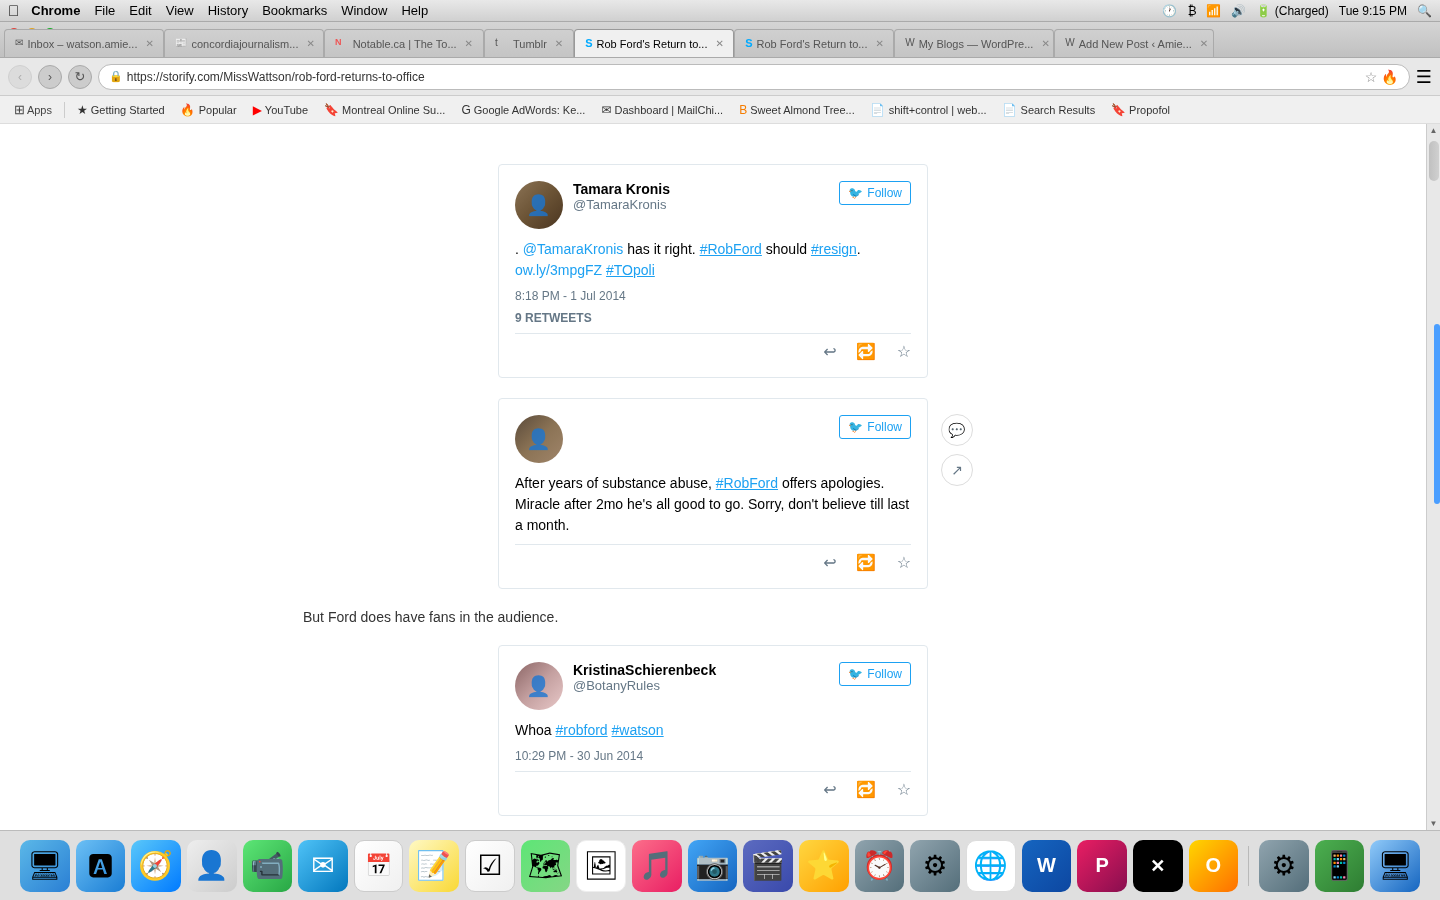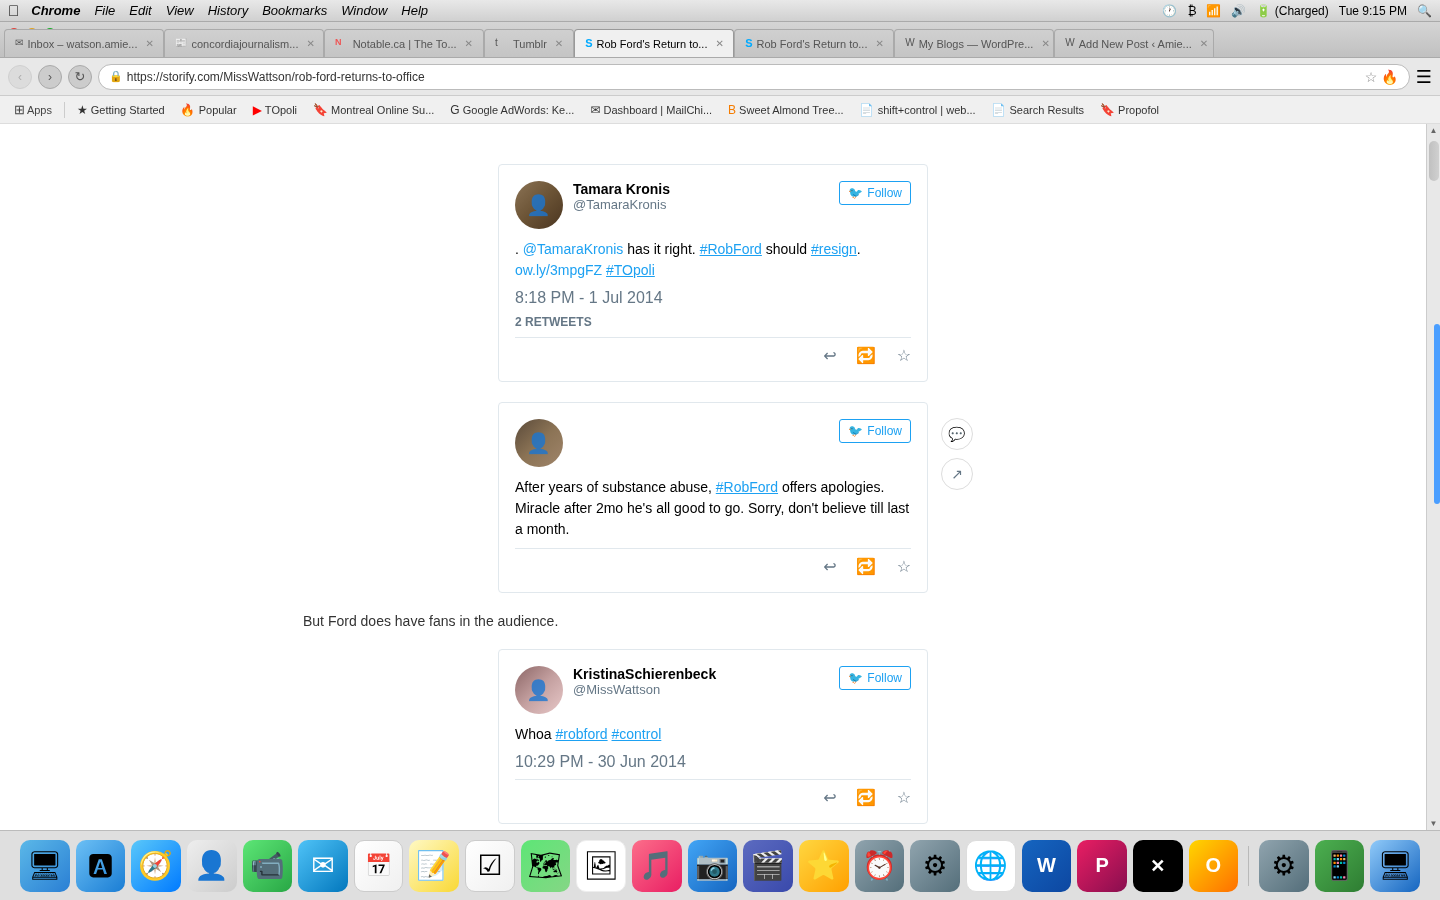--- a/index.html
+++ b/index.html
@@ -10,21 +10,21 @@
       background: linear-gradient(to bottom, #e8e8e8, #d0d0d0);
       height: 22px;
       display: flex;
       align-items: center;
       padding: 0 8px;
       border-bottom: 1px solid #aaa;
       font-size: 13px;
       color: #000;
     }
     .menu-bar .apple-logo { margin-right: 12px; font-size: 15px; }
-    .menu-bar .menu-item { margin-right: 14px; font-weight: 500; font-style: italic; }
+    .menu-bar .menu-item { margin-right: 14px; font-weight: 500; }
     .menu-bar .menu-item.bold { font-weight: 700; }
     .menu-bar .right-items { margin-left: auto; display: flex; align-items: center; gap: 10px; font-size: 12px; }
 
     
     .chrome-window { display: flex; flex-direction: column; height: 878px; }
 
     
     .tab-bar {
       background: linear-gradient(to bottom, #d5d5d5, #c0c0c0);
       height: 36px;
@@ -232,21 +232,21 @@
       font-size: 14px;
       line-height: 1.5;
       color: #000;
       margin-bottom: 8px;
     }
 
     .tweet-link { color: #1da1f2; text-decoration: none; }
     .tweet-hashtag { color: #1da1f2; }
 
     .tweet-time {
-      font-size: 16px;
+      font-size: 12px;
       color: #657786;
       margin-bottom: 8px;
     }
 
     .tweet-stats {
       font-size: 12px;
       color: #657786;
       margin-bottom: 8px;
       font-weight: bold;
     }
@@ -438,21 +438,21 @@
     <div class="bookmark-item">
       <span class="bm-icon">★</span>
       <span>Getting Started</span>
     </div>
     <div class="bookmark-item">
       <span class="bm-icon">🔥</span>
       <span>Popular</span>
     </div>
     <div class="bookmark-item">
       <span class="bm-icon" style="color:#f00;">▶</span>
-      <span>TOpoli</span>
+      <span>YouTube</span>
     </div>
     <div class="bookmark-item">
       <span class="bm-icon">🔖</span>
       <span>Montreal Online Su...</span>
     </div>
     <div class="bookmark-item">
       <span class="bm-icon">G</span>
       <span>Google AdWords: Ke...</span>
     </div>
     <div class="bookmark-item">
@@ -492,21 +492,21 @@
             </div>
             <button class="follow-btn">
               <span>🐦</span>
               <span>Follow</span>
             </button>
           </div>
           <div class="tweet-text">
             . <a href="#" class="tweet-link">@TamaraKronis</a> has it right. <a href="#" class="tweet-hashtag">#RobFord</a> should <a href="#" class="tweet-hashtag">#resign</a>. <a href="#" class="tweet-link">ow.ly/3mpgFZ</a> <a href="#" class="tweet-hashtag">#TOpoli</a>
           </div>
           <div class="tweet-time">8:18 PM - 1 Jul 2014</div>
-          <div class="tweet-stats">2 RETWEETS</div>
+          <div class="tweet-stats">9 RETWEETS</div>
           <div class="tweet-actions">
             <span class="tweet-action-btn">↩</span>
             <span class="tweet-action-btn">🔁</span>
             <span class="tweet-action-btn">☆</span>
           </div>
         </div>
 
         <div style="position:relative; max-width:430px; margin: 20px auto;">
           <div class="tweet-card" style="margin:0;">
             <div class="tweet-header">
@@ -536,29 +536,29 @@
 
         <p class="between-text">But Ford does have fans in the audience.</p>
 
         <div class="tweet-card">
           <div class="tweet-header">
             <div class="tweet-avatar avatar-kristina">
               <div class="avatar-face">👤</div>
             </div>
             <div class="tweet-user-info">
               <div class="tweet-user-name">KristinaSchierenbeck</div>
-              <div class="tweet-user-handle">@MissWattson</div>
+              <div class="tweet-user-handle">@BotanyRules</div>
             </div>
             <button class="follow-btn">
               <span>🐦</span>
               <span>Follow</span>
             </button>
           </div>
           <div class="tweet-text">
-            Whoa <a href="#" class="tweet-hashtag">#robford</a> <a href="#" class="tweet-hashtag">#control</a>
+            Whoa <a href="#" class="tweet-hashtag">#robford</a> <a href="#" class="tweet-hashtag">#watson</a>
           </div>
           <div class="tweet-time">10:29 PM - 30 Jun 2014</div>
           <div class="tweet-actions">
             <span class="tweet-action-btn">↩</span>
             <span class="tweet-action-btn">🔁</span>
             <span class="tweet-action-btn">☆</span>
           </div>
         </div>
 
       </div>

